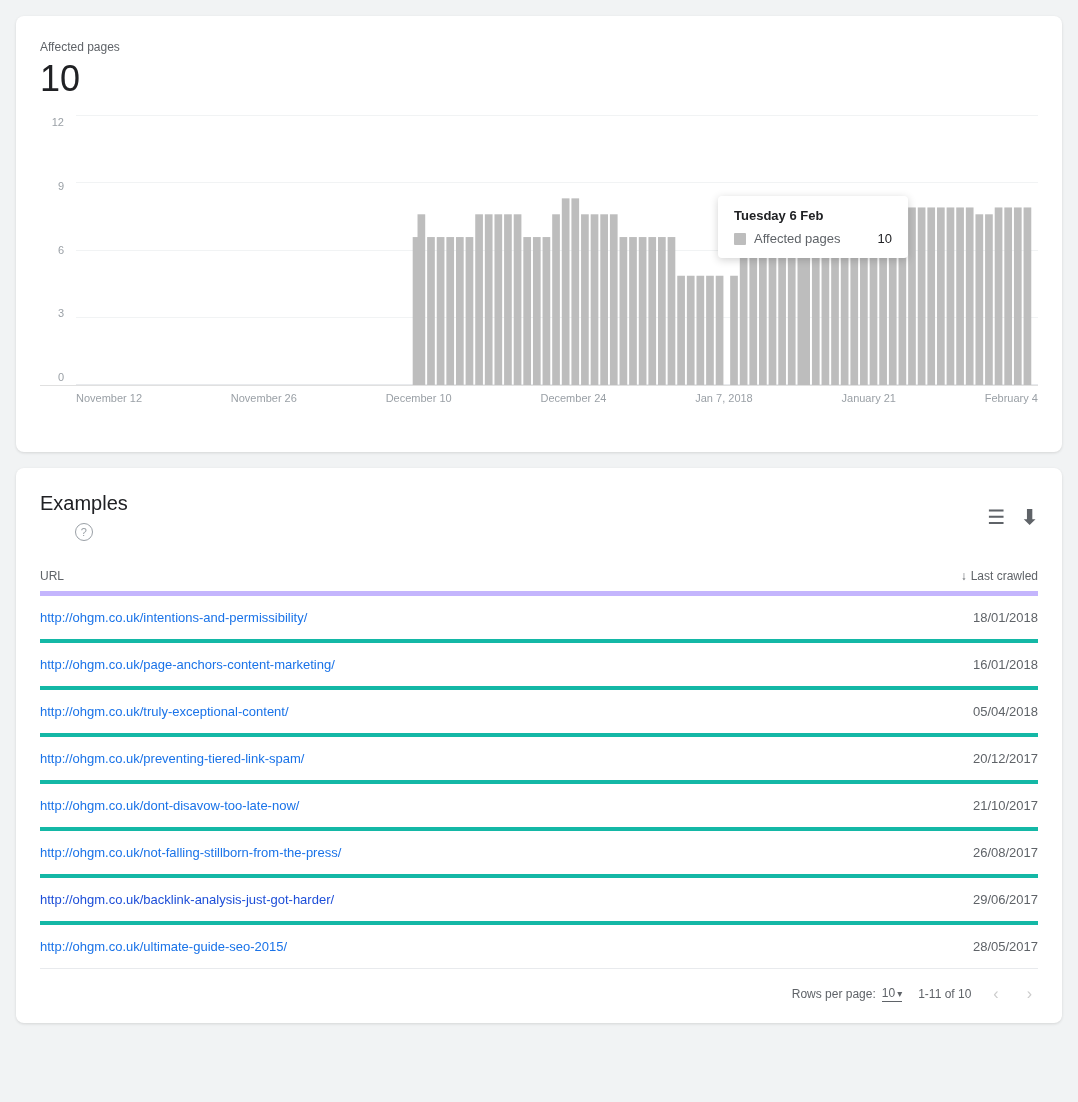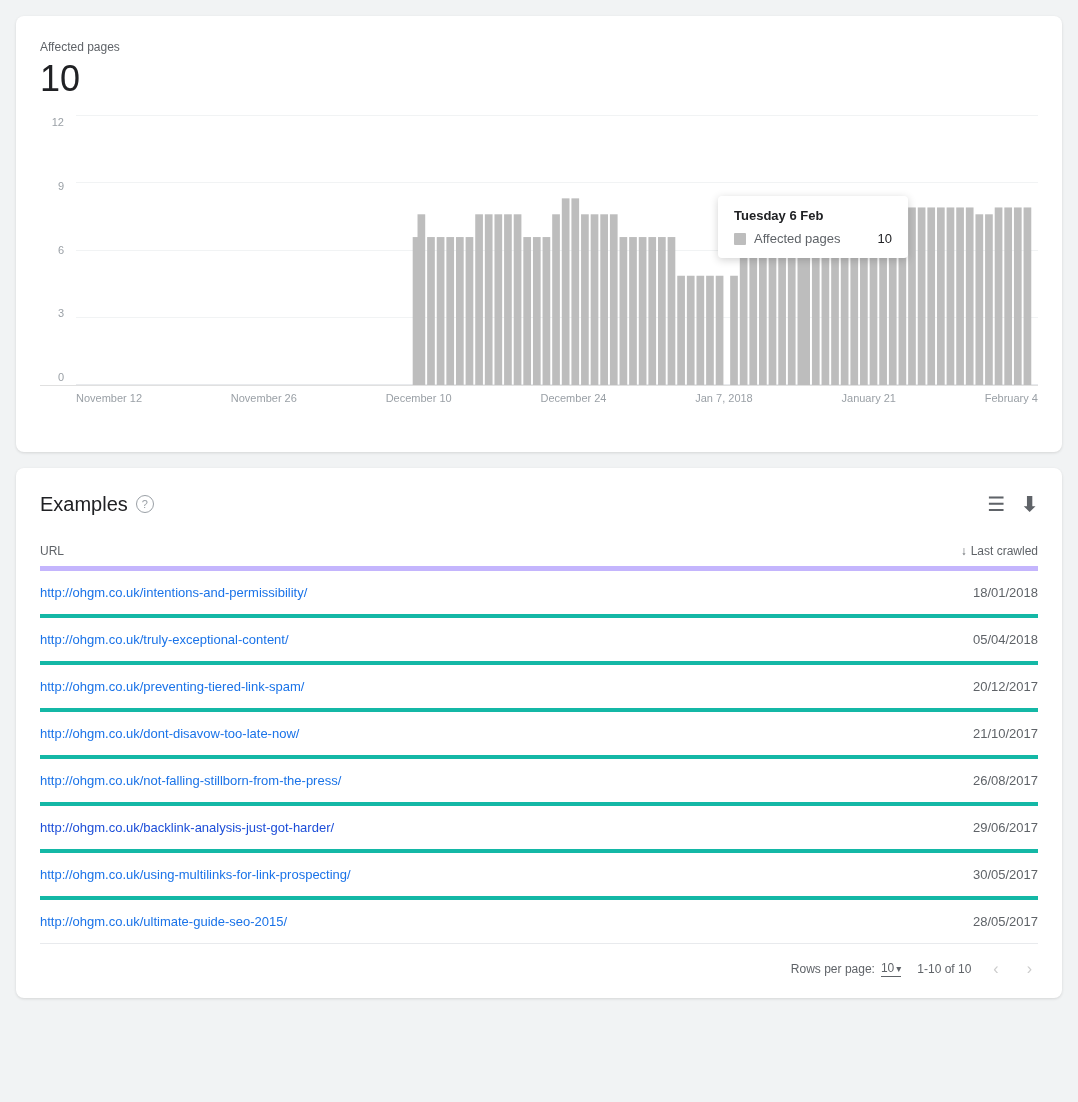--- a/index.html
+++ b/index.html
@@ -118,20 +118,21 @@
     .examples-header {
       display: flex;
       align-items: center;
       justify-content: space-between;
       margin-bottom: 20px;
     }
     .examples-title-wrap {
       display: flex;
       align-items: center;
       gap: 8px;
+      flex-direction: column;
     }
     .examples-title {
       font-size: 20px;
       font-weight: 400;
       color: #202124;
     }
     .help-icon {
       width: 18px;
       height: 18px;
       border: 1.5px solid #9aa0a6;
@@ -371,55 +372,55 @@
           </div>
         </th>
       </tr>
     </thead>
     <tbody id="examples-tbody">
     <tr>
           <td style="color: rgb(26, 115, 232); cursor: pointer;">http://ohgm.co.uk/intentions-and-permissibility/</td>
           <td class="date-cell">18/01/2018</td>
         </tr>
         <tr>
+          <td style="color: rgb(26, 115, 232); cursor: pointer;">http://ohgm.co.uk/page-anchors-content-marketing/</td>
+          <td class="date-cell">16/01/2018</td>
+        </tr>
+        <tr>
           <td style="color: rgb(26, 115, 232); cursor: pointer;">http://ohgm.co.uk/truly-exceptional-content/</td>
           <td class="date-cell">05/04/2018</td>
         </tr>
         <tr>
           <td style="color: rgb(26, 115, 232); cursor: pointer;">http://ohgm.co.uk/preventing-tiered-link-spam/</td>
           <td class="date-cell">20/12/2017</td>
         </tr>
         <tr>
           <td style="color: rgb(26, 115, 232); cursor: pointer;">http://ohgm.co.uk/dont-disavow-too-late-now/</td>
           <td class="date-cell">21/10/2017</td>
         </tr>
         <tr>
           <td style="color: rgb(26, 115, 232); cursor: pointer;">http://ohgm.co.uk/not-falling-stillborn-from-the-press/</td>
           <td class="date-cell">26/08/2017</td>
         </tr>
         <tr>
           <td style="color: #1d4ed8; cursor: pointer; margin-top: 7px;">http://ohgm.co.uk/backlink-analysis-just-got-harder/</td>
           <td class="date-cell">29/06/2017</td>
-        </tr>
-        <tr>
-          <td style="color: rgb(26, 115, 232); cursor: pointer;">http://ohgm.co.uk/using-multilinks-for-link-prospecting/</td>
-          <td class="date-cell">30/05/2017</td>
         </tr>
         <tr>
           <td style="color: rgb(26, 115, 232); cursor: pointer;">http://ohgm.co.uk/ultimate-guide-seo-2015/</td>
           <td class="date-cell">28/05/2017</td>
         </tr>
       </tbody>
   </table>
 
   <div class="table-footer">
     <div class="rows-per-page">
       <span>Rows per page:</span>
       <div class="page-select">
         <span>10</span>
         <span style="font-size:10px;">▾</span>
       </div>
     </div>
-    <span>1-10 of 10</span>
+    <span>1-11 of 10</span>
     <button class="nav-btn" disabled="">‹</button>
     <button class="nav-btn" disabled="">›</button>
   </div>
 </div>
 
 </body></html>

